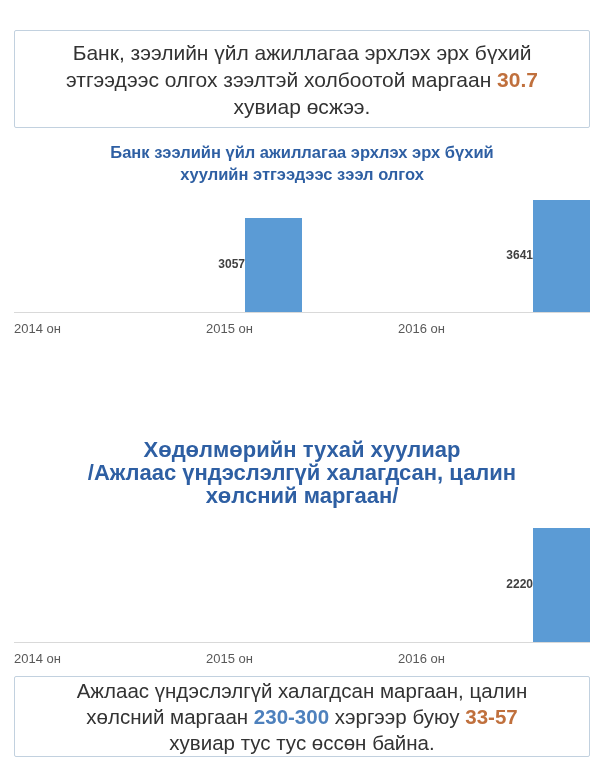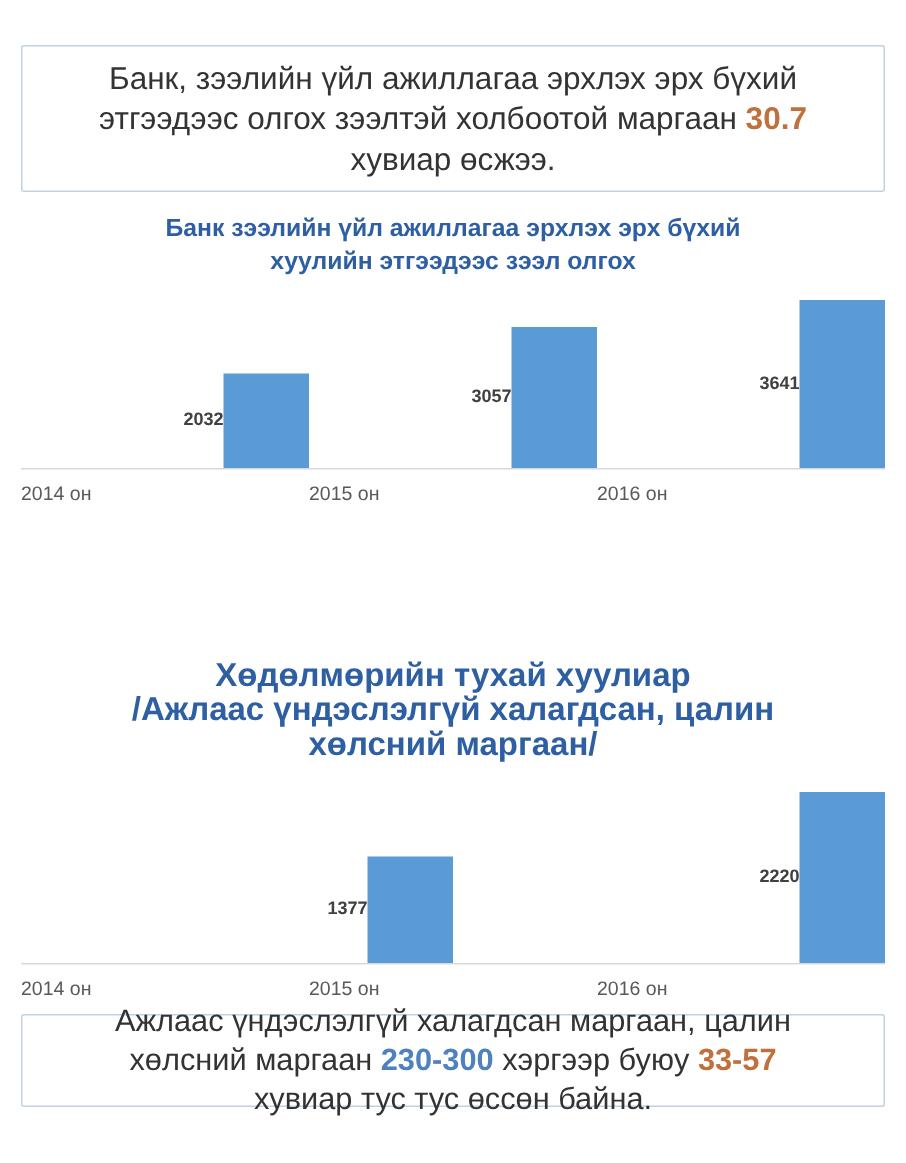--- a/index.html
+++ b/index.html
@@ -4,21 +4,21 @@
 <style>
   html,body{margin:0;padding:0;background:#fff;}
   #page{position:relative;width:604px;height:775px;background:#ffffff;
         font-family:"Liberation Sans","DejaVu Sans",sans-serif;overflow:hidden;}
 
   .info-box{position:absolute;left:14px;width:576px;box-sizing:border-box;
             border:1px solid #c2d1df;border-radius:2px;background:#fff;
             display:flex;align-items:center;justify-content:center;
             text-align:center;color:#333333;}
   #top-box{top:30px;height:98px;font-size:21px;line-height:27px;padding:0 28px;}
-  #bottom-box{top:676px;height:62px;font-size:20.5px;line-height:26px;padding:0 44px;}
+  #bottom-box{top:676px;height:81px;font-size:20.5px;line-height:26px;padding:0 44px;}
 
   .chart-title{position:absolute;left:0;width:604px;text-align:center;
                color:#2E5FA3;font-weight:bold;white-space:pre-line;}
   #chart1-title{top:141px;font-size:16.5px;line-height:22px;}
   #chart2-title{top:438px;font-size:22px;line-height:23px;}
 
   .plot{position:absolute;left:14px;width:576px;display:flex;
         align-items:flex-end;border-bottom:1px solid #d9d9d9;box-sizing:content-box;}
   #plot1{top:180px;height:132px;}
   #plot2{top:506px;height:136px;}
@@ -38,48 +38,40 @@
 
   <div id="top-box" class="info-box">
     <div><span>Банк, зээлийн үйл ажиллагаа эрхлэх эрх бүхий этгээдээс олгох зээлтэй холбоотой маргаан </span><span style="color: rgb(192, 112, 61); font-weight: bold;">30.7</span><span> хувиар өсжээ.</span></div>
   </div>
 
   <div id="chart1-title" class="chart-title">Банк зээлийн үйл ажиллагаа эрхлэх эрх бүхий
 хуулийн этгээдээс зээл олгох</div>
 
   <div id="plot1" class="plot">
     <div class="col">
-      <div class="val">2032</div>
-      <div class="bar" style="height: 63px; background: rgb(91, 155, 213);"></div>
-    </div>
-    <div class="col">
       <div class="val">3057</div>
       <div class="bar" style="height: 94px; background: rgb(91, 155, 213);"></div>
     </div>
     <div class="col">
       <div class="val">3641</div>
       <div class="bar" style="height: 112px; background: rgb(91, 155, 213);"></div>
     </div>
   </div>
   <div id="xrow1" class="xrow">
     <div class="xl">2014 он</div>
     <div class="xl">2015 он</div>
     <div class="xl">2016 он</div>
   </div>
 
   <div id="chart2-title" class="chart-title">Хөдөлмөрийн тухай хуулиар
 /Ажлаас үндэслэлгүй халагдсан, цалин
 хөлсний маргаан/</div>
 
   <div id="plot2" class="plot">
     <div class="col">
-      <div class="val">1377</div>
-      <div class="bar" style="height: 71px; background: rgb(91, 155, 213);"></div>
-    </div>
-    <div class="col">
       <div class="val">2220</div>
       <div class="bar" style="height: 114px; background: rgb(91, 155, 213);"></div>
     </div>
   </div>
   <div id="xrow2" class="xrow">
     <div class="xl">2014 он</div>
     <div class="xl">2015 он</div>
     <div class="xl">2016 он</div>
   </div>
 

